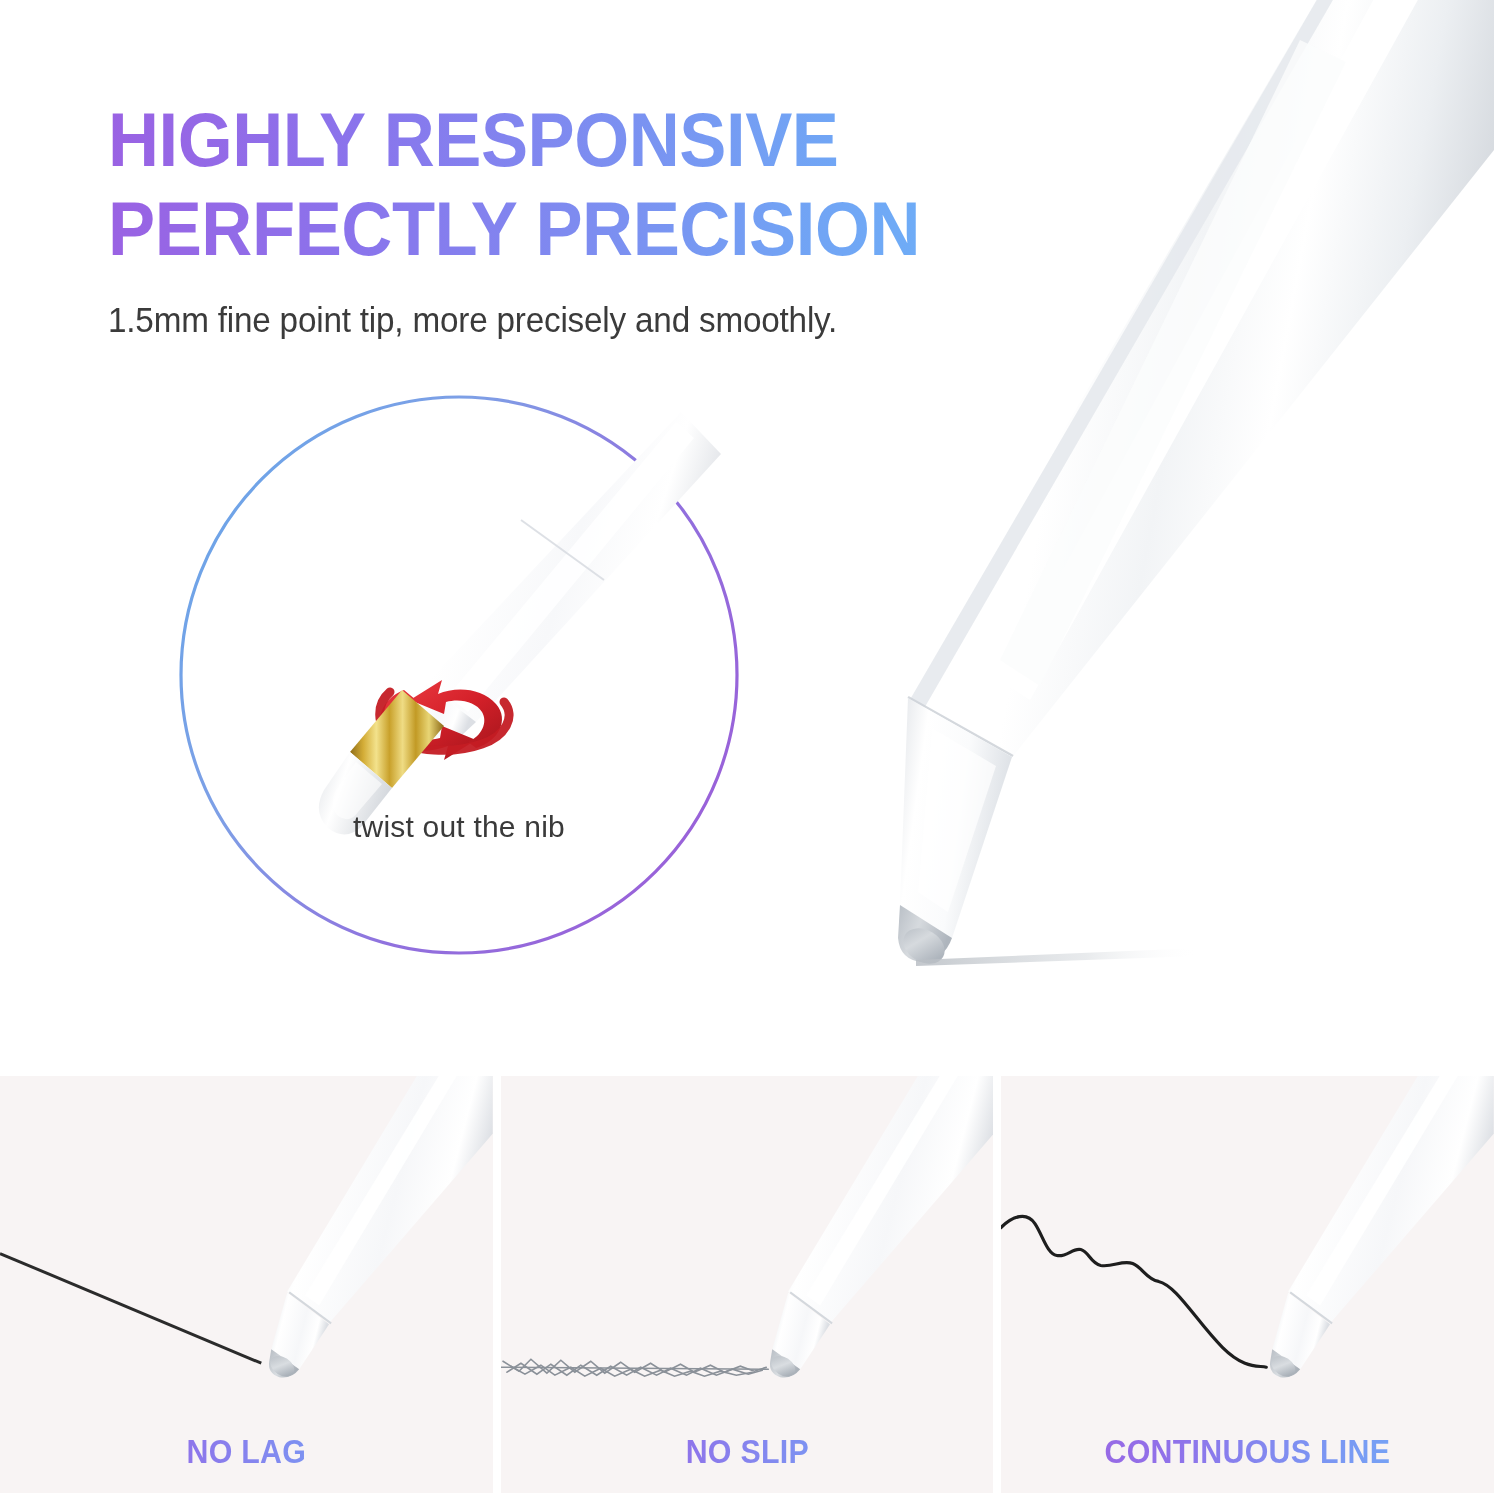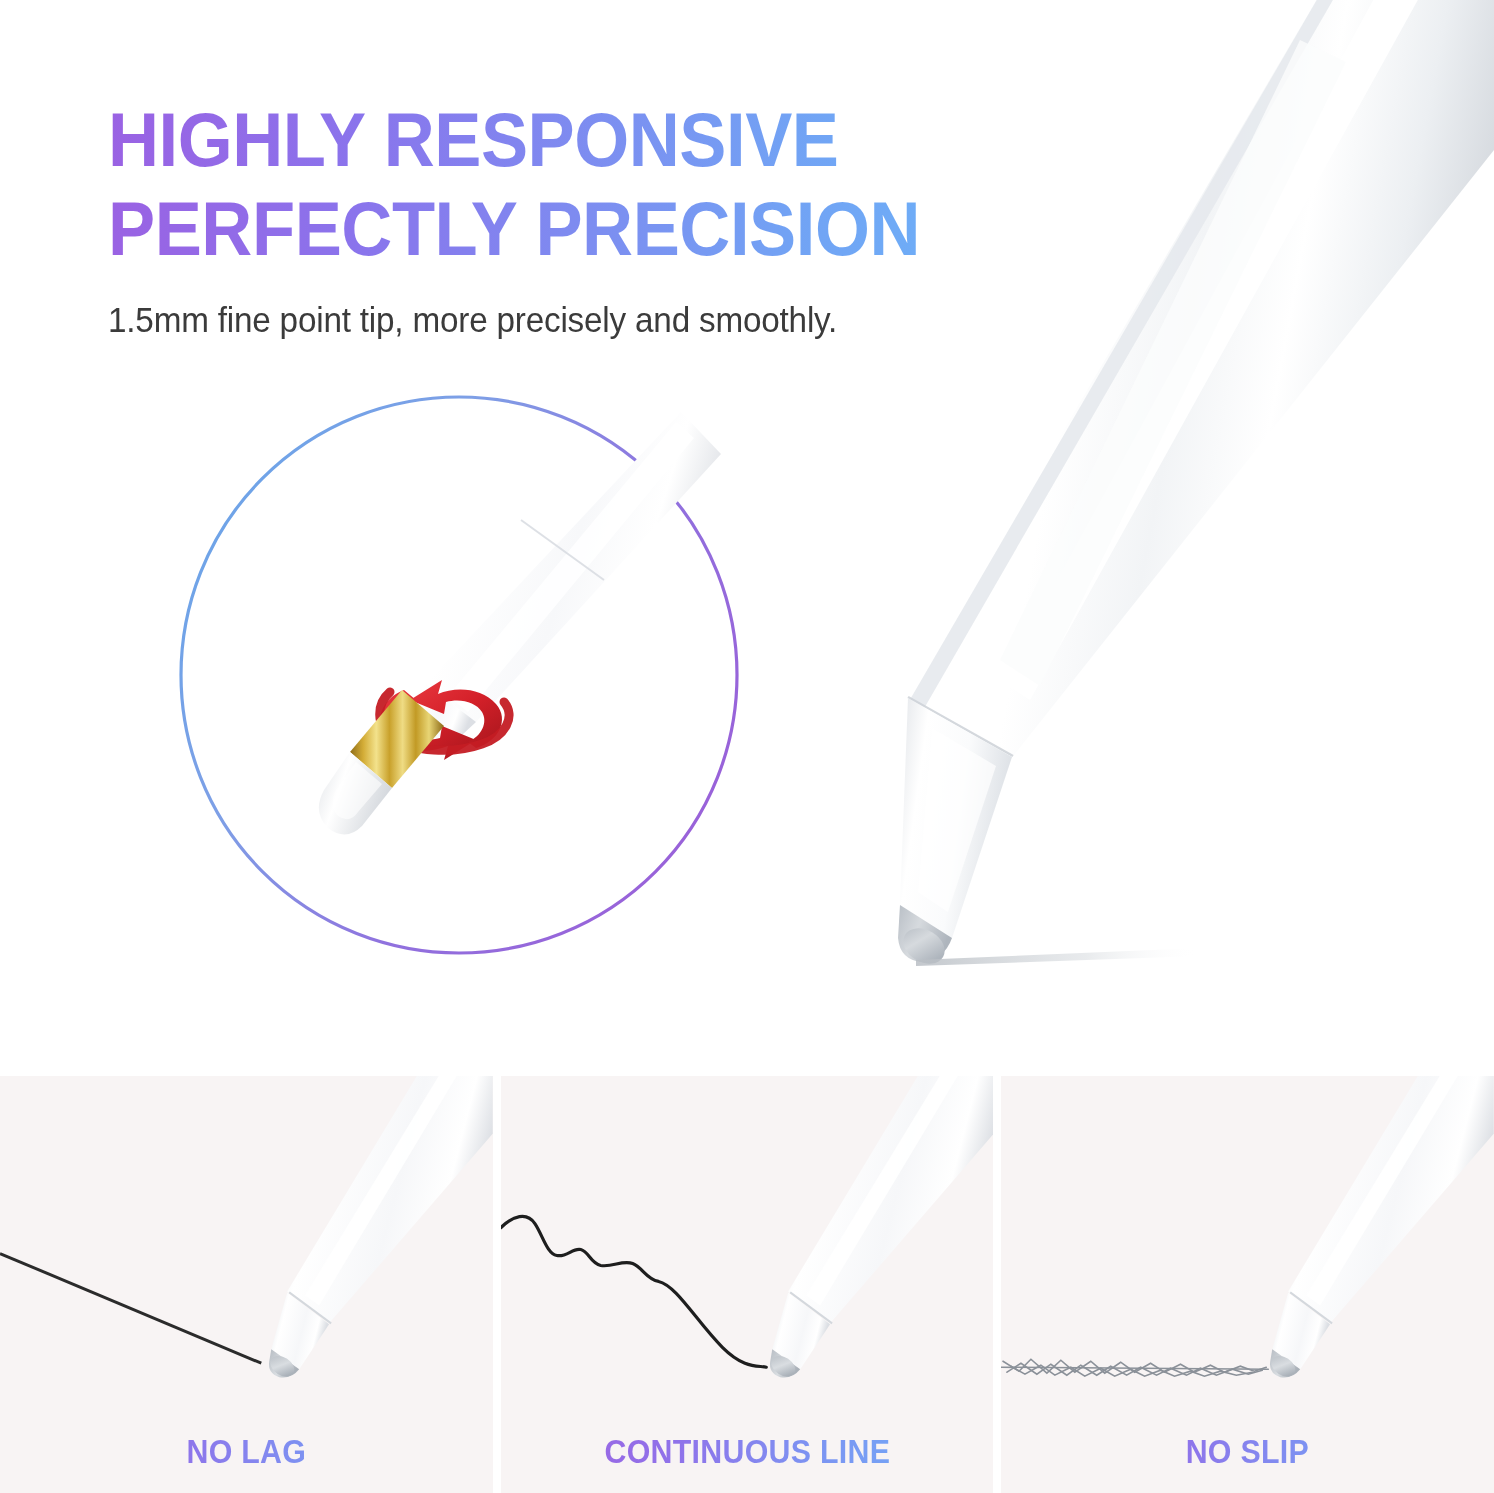--- a/index.html
+++ b/index.html
@@ -219,20 +219,21 @@
 
     <g>
       <path d="M 268 334 L 226 298 L 174 360 L 216 396 Z" fill="url(#goldGrad)"></path>
     </g>
 
     <g>
       <path d="M 216 396 L 174 360 L 148 398 Q 136 420, 152 436 Q 170 450, 186 434 Z" fill="url(#whiteNib)"></path>
       <path d="M 206 392 L 180 370 L 160 398 Q 152 414, 162 424 Q 174 432, 182 420 Z" fill="#ffffff" opacity="0.6"></path>
     </g>
   </svg>
+  <div id="circle-caption">twist out the nib</div>
 </div>
 
 <div id="panels">
 
   <div class="panel">
     <svg class="panel-art" viewBox="0 0 494 417" preserveAspectRatio="none">
       <defs>
         <linearGradient id="p1body" x1="0.1" y1="0" x2="1" y2="0.3">
           <stop offset="0%" stop-color="#e6e9ed"></stop>
           <stop offset="22%" stop-color="#ffffff"></stop>
@@ -250,52 +251,20 @@
       <g>
         <path d="M 494 -20 L 494 58 L 330 248 L 288 216 L 430 -20 Z" fill="url(#p1body)"></path>
         <path d="M 470 -20 L 320 230 L 306 220 L 452 -20 Z" fill="#ffffff" opacity="0.9"></path>
         <path d="M 332 248 L 290 217" stroke="#d4d8dd" stroke-width="2" fill="none"></path>
         <path d="M 330 249 L 288 217 L 272 274 L 300 294 Z" fill="url(#p1body)"></path>
         <path d="M 300 294 Q 292 304, 280 302 Q 268 298, 270 286 L 272 274 Z" fill="url(#p1nib)"></path>
         <ellipse cx="283" cy="291" rx="13" ry="9" fill="url(#p1nib)" transform="rotate(33 283 291)"></ellipse>
       </g>
     </svg>
     <div class="panel-label">NO LAG</div>
-  </div>
-
-  <div class="panel">
-    <svg class="panel-art" viewBox="0 0 494 417" preserveAspectRatio="none">
-      <defs>
-        <linearGradient id="p2body" x1="0.1" y1="0" x2="1" y2="0.3">
-          <stop offset="0%" stop-color="#e6e9ed"></stop>
-          <stop offset="22%" stop-color="#ffffff"></stop>
-          <stop offset="60%" stop-color="#f6f7f9"></stop>
-          <stop offset="85%" stop-color="#ffffff"></stop>
-          <stop offset="100%" stop-color="#dcdfe4"></stop>
-        </linearGradient>
-        <linearGradient id="p2nib" x1="0" y1="0" x2="1" y2="0.5">
-          <stop offset="0%" stop-color="#b6bcc3"></stop>
-          <stop offset="55%" stop-color="#d9dde1"></stop>
-          <stop offset="100%" stop-color="#aab1b9"></stop>
-        </linearGradient>
-      </defs>
-      <path d="M 0 152 C 12 140, 26 136, 34 148 C 42 160, 46 178, 56 180
-               C 66 182, 72 172, 80 174 C 88 176, 90 188, 100 190
-               C 112 192, 122 184, 132 188 C 142 192, 146 204, 158 206
-               C 176 210, 196 246, 222 272 C 244 294, 258 290, 266 292" stroke="#1e1e1e" stroke-width="3.2" fill="none" stroke-linecap="round"></path>
-      <g>
-        <path d="M 494 -20 L 494 58 L 330 248 L 288 216 L 430 -20 Z" fill="url(#p2body)"></path>
-        <path d="M 470 -20 L 320 230 L 306 220 L 452 -20 Z" fill="#ffffff" opacity="0.9"></path>
-        <path d="M 332 248 L 290 217" stroke="#d4d8dd" stroke-width="2" fill="none"></path>
-        <path d="M 330 249 L 288 217 L 272 274 L 300 294 Z" fill="url(#p2body)"></path>
-        <path d="M 300 294 Q 292 304, 280 302 Q 268 298, 270 286 L 272 274 Z" fill="url(#p2nib)"></path>
-        <ellipse cx="283" cy="291" rx="13" ry="9" fill="url(#p2nib)" transform="rotate(33 283 291)"></ellipse>
-      </g>
-    </svg>
-    <div class="panel-label">CONTINUOUS LINE</div>
   </div>
 
   <div class="panel">
     <svg class="panel-art" viewBox="0 0 494 417" preserveAspectRatio="none">
       <defs>
         <linearGradient id="p3body" x1="0.1" y1="0" x2="1" y2="0.3">
           <stop offset="0%" stop-color="#e6e9ed"></stop>
           <stop offset="22%" stop-color="#ffffff"></stop>
           <stop offset="60%" stop-color="#f6f7f9"></stop>
           <stop offset="85%" stop-color="#ffffff"></stop>
@@ -319,13 +288,45 @@
         <path d="M 470 -20 L 320 230 L 306 220 L 452 -20 Z" fill="#ffffff" opacity="0.9"></path>
         <path d="M 332 248 L 290 217" stroke="#d4d8dd" stroke-width="2" fill="none"></path>
         <path d="M 330 249 L 288 217 L 272 274 L 300 294 Z" fill="url(#p3body)"></path>
         <path d="M 300 294 Q 292 304, 280 302 Q 268 298, 270 286 L 272 274 Z" fill="url(#p3nib)"></path>
         <ellipse cx="283" cy="291" rx="13" ry="9" fill="url(#p3nib)" transform="rotate(33 283 291)"></ellipse>
       </g>
     </svg>
     <div class="panel-label">NO SLIP</div>
   </div>
 
+  <div class="panel">
+    <svg class="panel-art" viewBox="0 0 494 417" preserveAspectRatio="none">
+      <defs>
+        <linearGradient id="p2body" x1="0.1" y1="0" x2="1" y2="0.3">
+          <stop offset="0%" stop-color="#e6e9ed"></stop>
+          <stop offset="22%" stop-color="#ffffff"></stop>
+          <stop offset="60%" stop-color="#f6f7f9"></stop>
+          <stop offset="85%" stop-color="#ffffff"></stop>
+          <stop offset="100%" stop-color="#dcdfe4"></stop>
+        </linearGradient>
+        <linearGradient id="p2nib" x1="0" y1="0" x2="1" y2="0.5">
+          <stop offset="0%" stop-color="#b6bcc3"></stop>
+          <stop offset="55%" stop-color="#d9dde1"></stop>
+          <stop offset="100%" stop-color="#aab1b9"></stop>
+        </linearGradient>
+      </defs>
+      <path d="M 0 152 C 12 140, 26 136, 34 148 C 42 160, 46 178, 56 180
+               C 66 182, 72 172, 80 174 C 88 176, 90 188, 100 190
+               C 112 192, 122 184, 132 188 C 142 192, 146 204, 158 206
+               C 176 210, 196 246, 222 272 C 244 294, 258 290, 266 292" stroke="#1e1e1e" stroke-width="3.2" fill="none" stroke-linecap="round"></path>
+      <g>
+        <path d="M 494 -20 L 494 58 L 330 248 L 288 216 L 430 -20 Z" fill="url(#p2body)"></path>
+        <path d="M 470 -20 L 320 230 L 306 220 L 452 -20 Z" fill="#ffffff" opacity="0.9"></path>
+        <path d="M 332 248 L 290 217" stroke="#d4d8dd" stroke-width="2" fill="none"></path>
+        <path d="M 330 249 L 288 217 L 272 274 L 300 294 Z" fill="url(#p2body)"></path>
+        <path d="M 300 294 Q 292 304, 280 302 Q 268 298, 270 286 L 272 274 Z" fill="url(#p2nib)"></path>
+        <ellipse cx="283" cy="291" rx="13" ry="9" fill="url(#p2nib)" transform="rotate(33 283 291)"></ellipse>
+      </g>
+    </svg>
+    <div class="panel-label">CONTINUOUS LINE</div>
+  </div>
+
 </div>
 
 </body></html>

